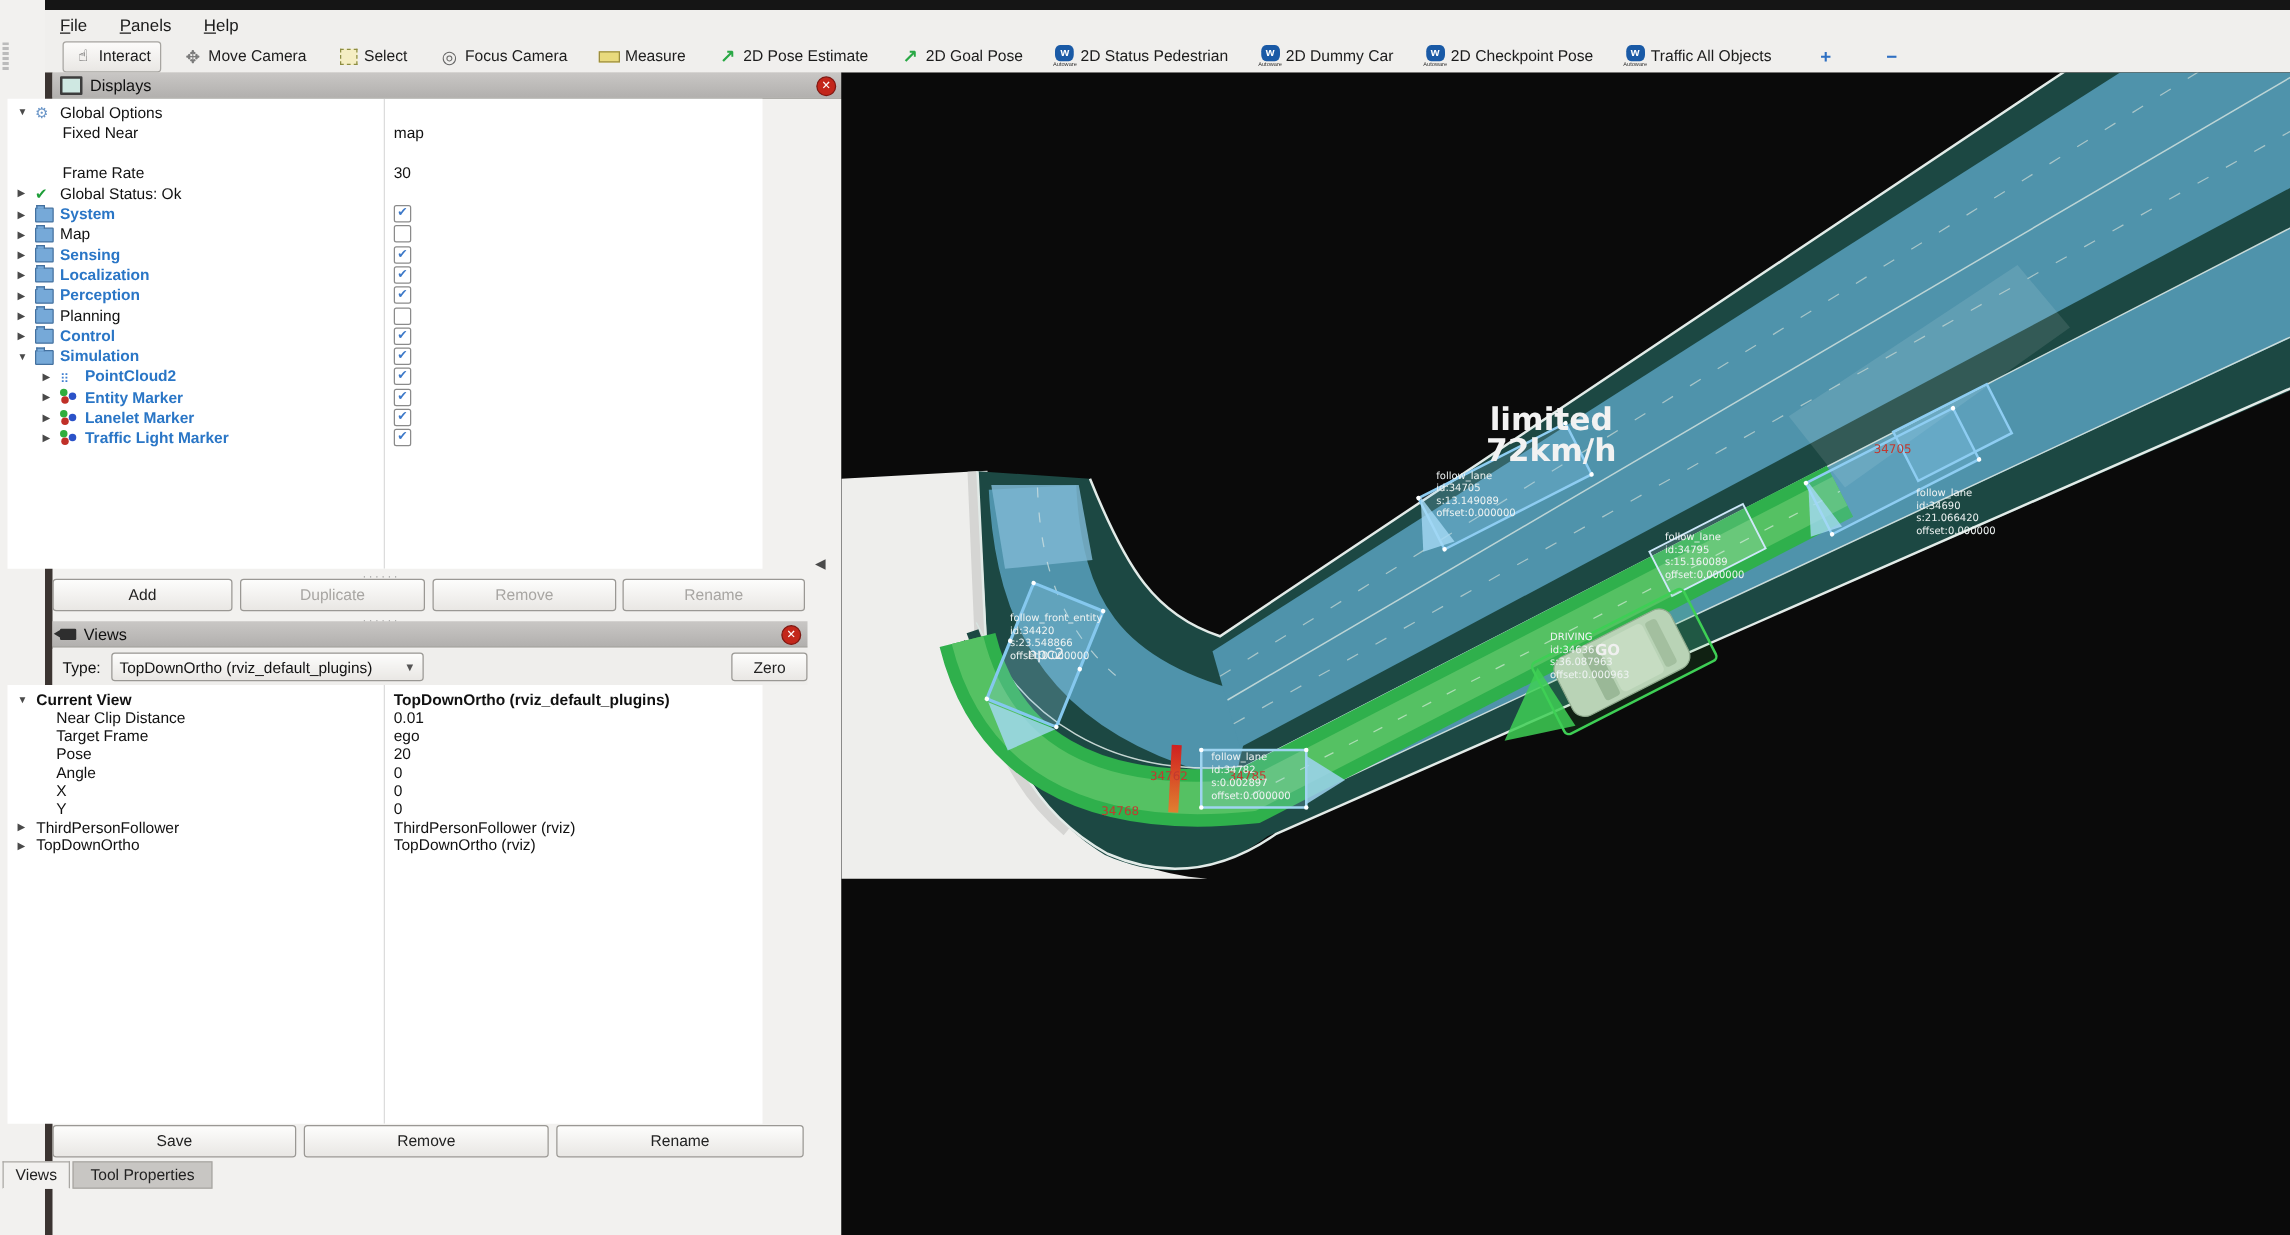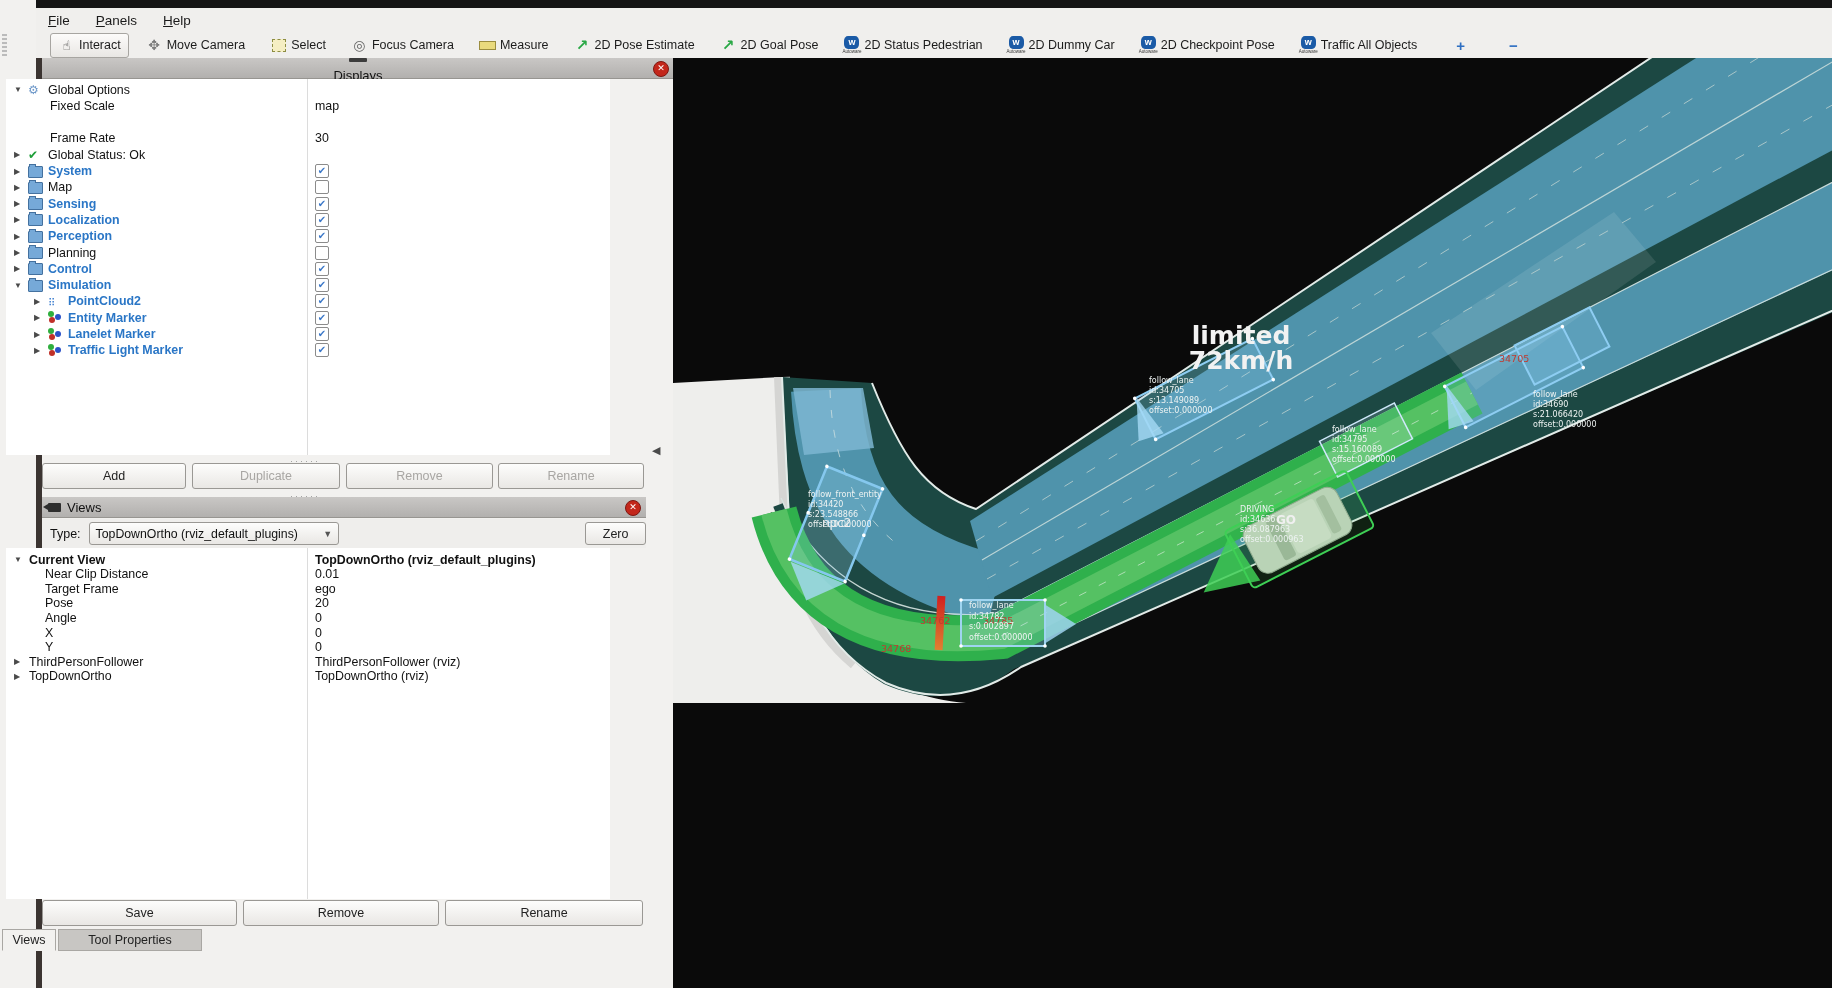--- a/index.html
+++ b/index.html
@@ -154,34 +154,34 @@
         </span>
       </span>
       <span>Traffic All Objects</span>
     </div>
     <div class="zoombtn">+</div>
     <div class="zoombtn" style="margin-left: 28px;">−</div>
   </div>
 <div class="grip"></div>
 <div id="leftedge" class="abs"></div>
 
-<div class="panel-header abs" style="left:6px;top:58px;width:632px;height:21px;flex-direction:column;">
+<div class="panel-header abs" style="left:6px;top:58px;width:632px;height:21px;">
   <span class="mon"></span>
   <span>Displays</span>
   <span class="closebtn">✕</span>
 </div>
 <div class="tree" id="displays-tree" style="left:6px;top:79px;width:604px;height:376px;">
   <div class="coldiv"></div>
 <div class="trow" style="top: 3px;">
       <span class="arr" style="left:8px">▼</span>
       <span style="position:absolute;left:22px;top:1px"><span class="gear">⚙</span></span>
       <span class="lbl" style="left:42px">Global Options</span>
     </div>
     <div class="trow" style="top: 19.3px;">
-      <span class="lbl" style="left:44px">Fixed Scale</span>
+      <span class="lbl" style="left:44px">Fixed Near</span>
       <span class="val">
         <span>map</span>
       </span>
     </div>
     <div class="trow" style="top: 51.9px;">
       <span class="lbl" style="left:44px">Frame Rate</span>
       <span class="val">
         <span>30</span>
       </span>
     </div>
@@ -502,13 +502,13 @@
     <tspan x="1204" dy="0">DRIVING</tspan>
     <tspan x="1204" dy="10">id:34636</tspan>
     <tspan x="1204" dy="10">s:36.087963</tspan>
     <tspan x="1204" dy="10">offset:0.000963</tspan>
   </text>
   <text class="midwhite" x="1240" y="524" style="font-weight:bold">GO</text>
 </svg>
 </div>
 
 <div class="tab active" style="left: 2px; width: 54px;">Views</div>
-<div class="tab inactive" style="left: 58px; width: 144px;">Tool Properties</div>
+<div class="tab inactive" style="left: 58px; width: 112px;">Tool Properties</div>
 
 </body></html>

